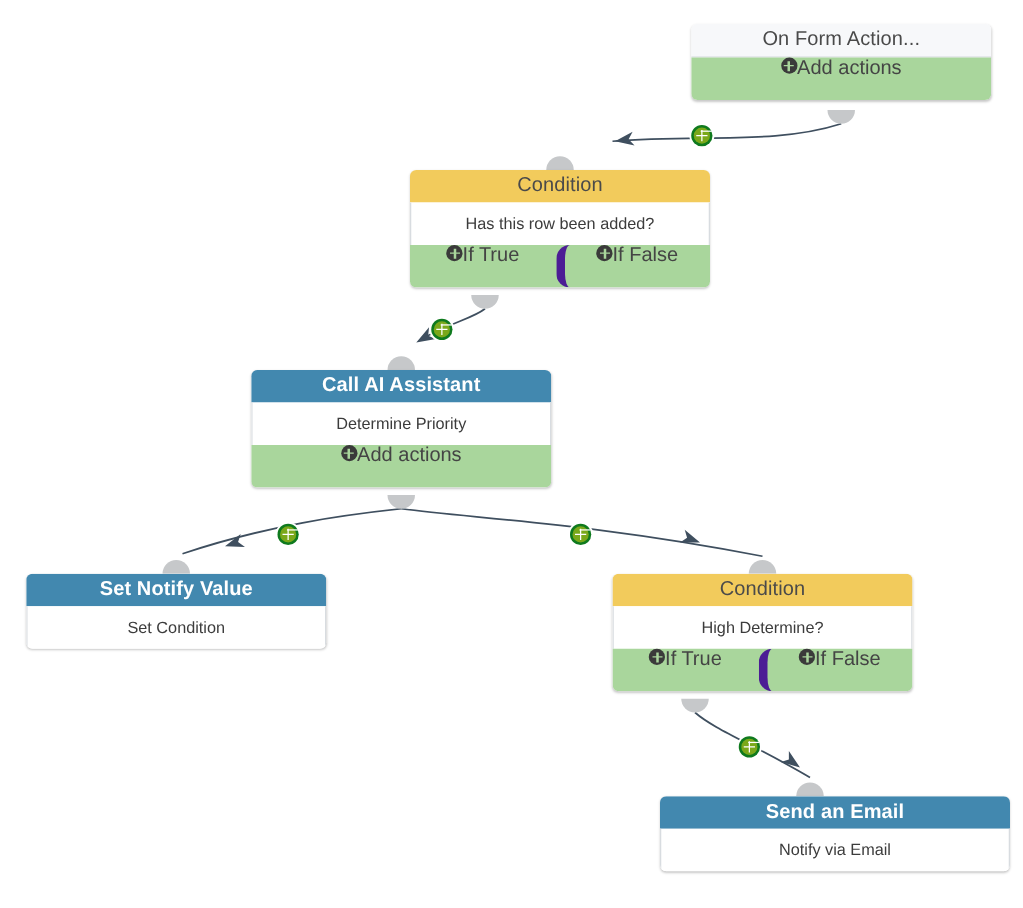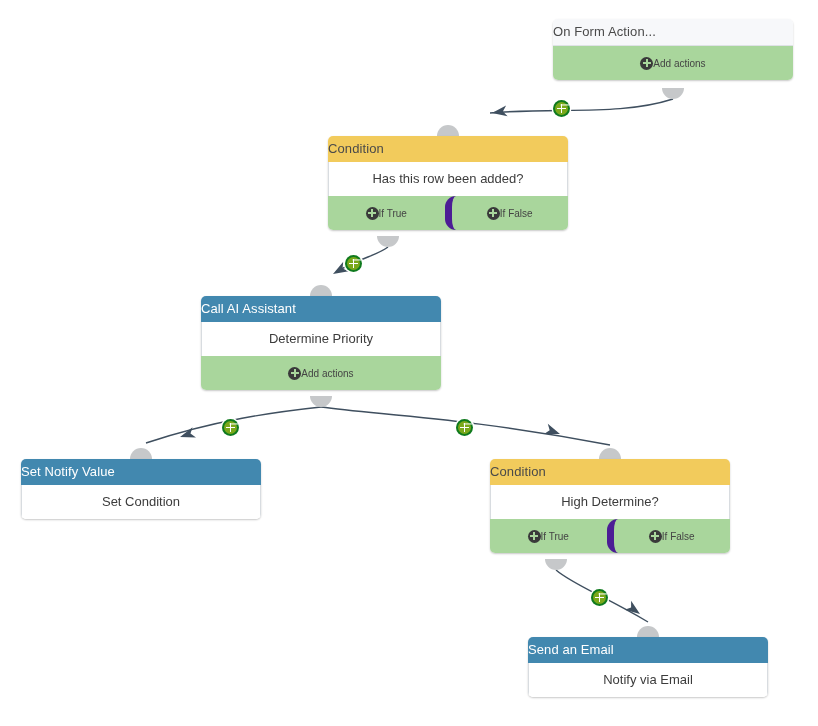--- a/index.html
+++ b/index.html
@@ -34,27 +34,28 @@
     box-sizing: border-box;
     border-radius: 5px;
     background: #ffffff;
     box-shadow: 0 1px 2px rgba(0,0,0,0.22);
     overflow: hidden;
     z-index: 5;
   }
   .node .hdr {
     height: 26px;
     line-height: 26px;
-    font-size: 13px;
+    text-align: center;
+    font-size: 16px;
     letter-spacing: 0.1px;
   }
   .node.blue .hdr {
     background: #4288af;
     color: #ffffff;
-    font-weight: normal;
+    font-weight: bold;
   }
   .node.yellow .hdr {
     background: #f2cb5c;
     color: #4a4a4a;
   }
   .node.plain .hdr {
     background: #f7f8fa;
     color: #4a4a4a;
     border-bottom: 1px solid #dfe2e6;
   }
@@ -69,24 +70,23 @@
     border-right: 1px solid #d8dce0;
   }
   .node .foot {
     display: flex;
     height: 34px;
     background: #a9d69c;
   }
   .node .foot .cell {
     flex: 1 1 0;
     display: flex;
-    align-items: center;
     justify-content: center;
     gap: 0;
-    font-size: 10px;
+    font-size: 16px;
     color: #444444;
     cursor: pointer;
   }
   .node .foot .cell + .cell {
     border-left: 7px solid #4c1d95;
     border-radius: 11px;
   }
   .plus-glyph {
     display: inline-block;
     width: 13px;
@@ -215,21 +215,21 @@
         <div class="cell">
           <span class="plus-glyph"></span>
           <span>If True</span>
         </div>
         <div class="cell">
           <span class="plus-glyph"></span>
           <span>If False</span>
         </div>
       </div>
     </div>
-    <div class="node blue" style="left: 528px; top: 637px; width: 240px;">
+    <div class="node blue" style="left: 528px; top: 637px; width: 280px;">
       <div class="hdr">Send an Email</div>
       <div class="body">Notify via Email</div>
     </div>
     <div class="stub down" style="left: 662px; top: 88px;"></div>
     <div class="stub up" style="left: 437px; top: 125px;"></div>
     <div class="stub down" style="left: 377px; top: 236px;"></div>
     <div class="stub up" style="left: 310px; top: 285px;"></div>
     <div class="stub down" style="left: 310px; top: 396px;"></div>
     <div class="stub up" style="left: 130px; top: 448px;"></div>
     <div class="stub up" style="left: 599px; top: 448px;"></div>

